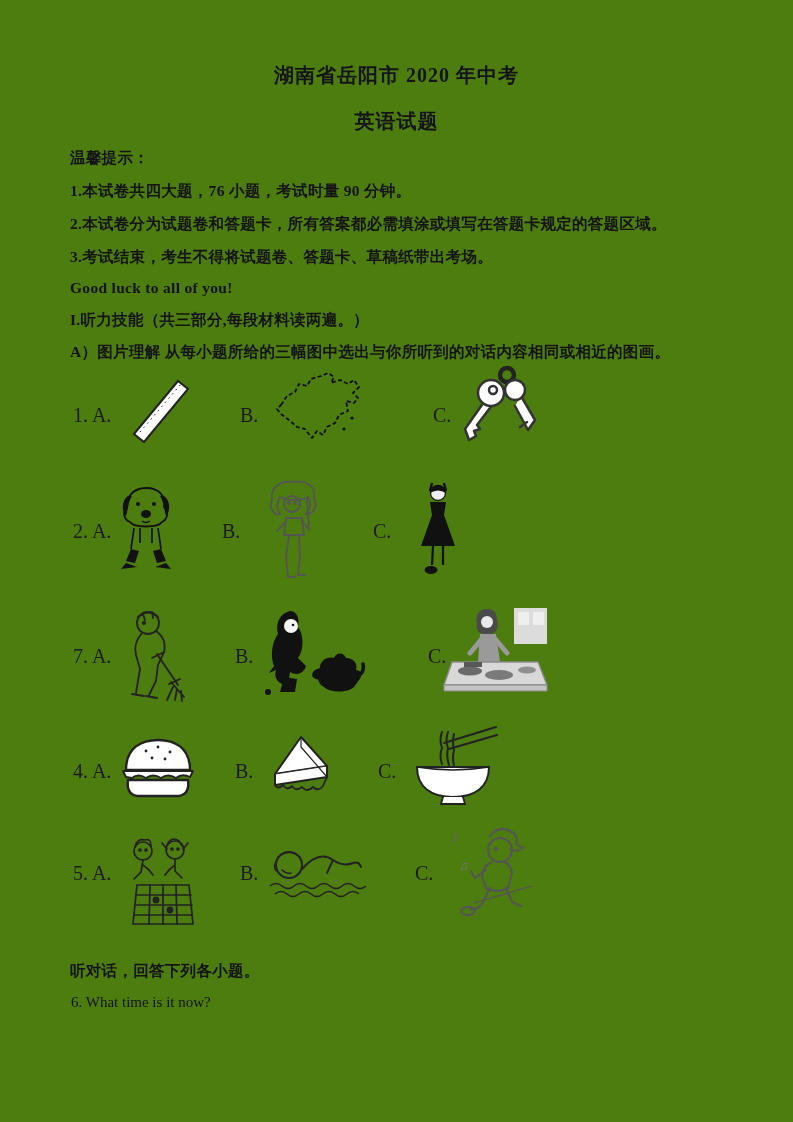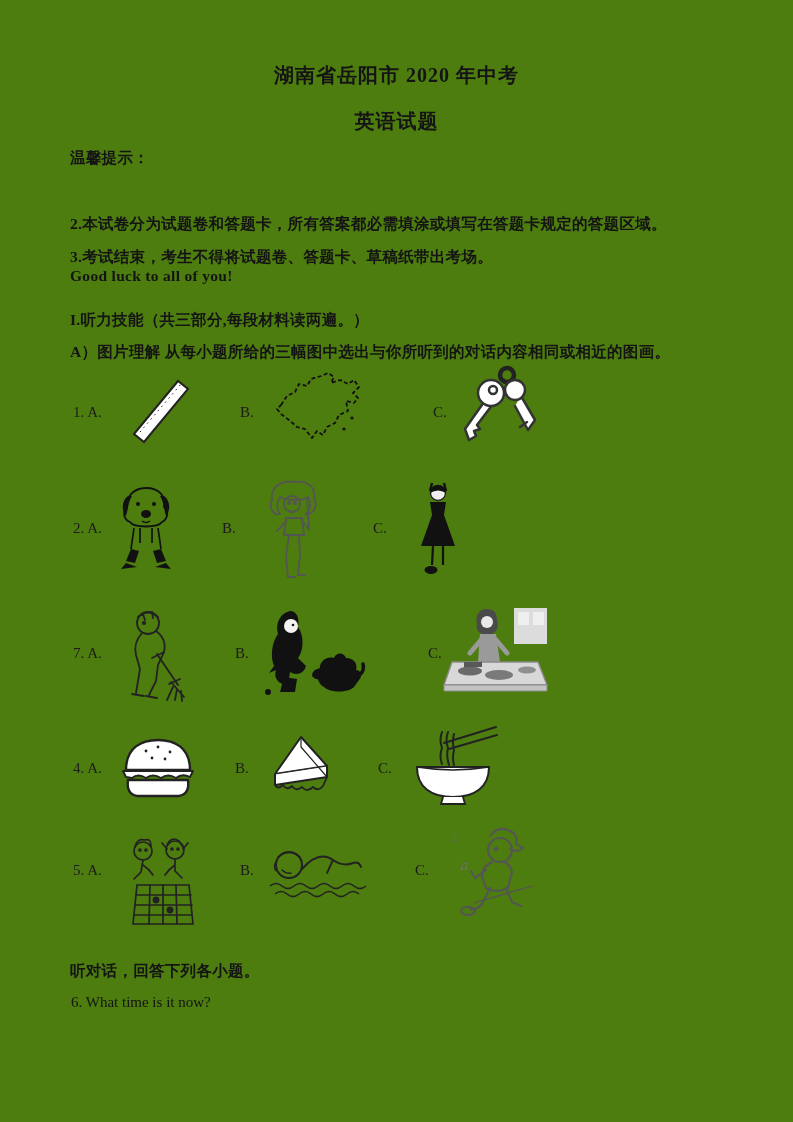--- a/index.html
+++ b/index.html
@@ -30,38 +30,39 @@
   }
   .plainline {
     position: absolute;
     left: 71px;
     font-weight: normal;
     font-size: 15px;
     white-space: nowrap;
   }
   .qlabel {
     position: absolute;
-    font-size: 15px;
+    font-size: 20px;
     color: #1c1c1c;
     white-space: nowrap;
   }
   .pic { position: absolute; }
 </style>
 </head>
 <body>
 
 <div class="page">
 
   <div class="title" style="top:62px">湖南省岳阳市 2020 年中考</div>
   <div class="title" style="top:108px">英语试题</div>
 
   <div class="boldline" style="top:148px">温馨提示：</div>
+  <div class="boldline" style="top:181px">1.本试卷共四大题，76 小题，考试时量 90 分钟。</div>
   <div class="boldline" style="top:214px">2.本试卷分为试题卷和答题卡，所有答案都必需填涂或填写在答题卡规定的答题区域。</div>
   <div class="boldline" style="top:247px">3.考试结束，考生不得将试题卷、答题卡、草稿纸带出考场。</div>
-  <div class="boldline" style="top:267px">Good luck to all of you!</div>
+  <div class="boldline" style="top:279px">Good luck to all of you!</div>
   <div class="boldline" style="top:310px">I.听力技能（共三部分,每段材料读两遍。）</div>
   <div class="boldline" style="top:342px">A）图片理解 从每小题所给的三幅图中选出与你所听到的对话内容相同或相近的图画。</div>
 
   <span class="qlabel" style="left:73px; top:404px">1. A.</span>
   <svg class="pic" style="left:124px; top:368px" width="74" height="84" viewBox="0 0 74 84">
     <path d="M10,66 L54,13 L64,21 L20,74 Z" fill="#ffffff" stroke="#222" stroke-width="2"></path>
     <line x1="16" y1="64" x2="57" y2="16" stroke="#222" stroke-width="1" stroke-dasharray="1.5,4"></line>
   </svg>
   <span class="qlabel" style="left:240px; top:404px">B.</span>
   <svg class="pic" style="left:268px; top:368px" width="96" height="84" viewBox="0 0 96 84">

